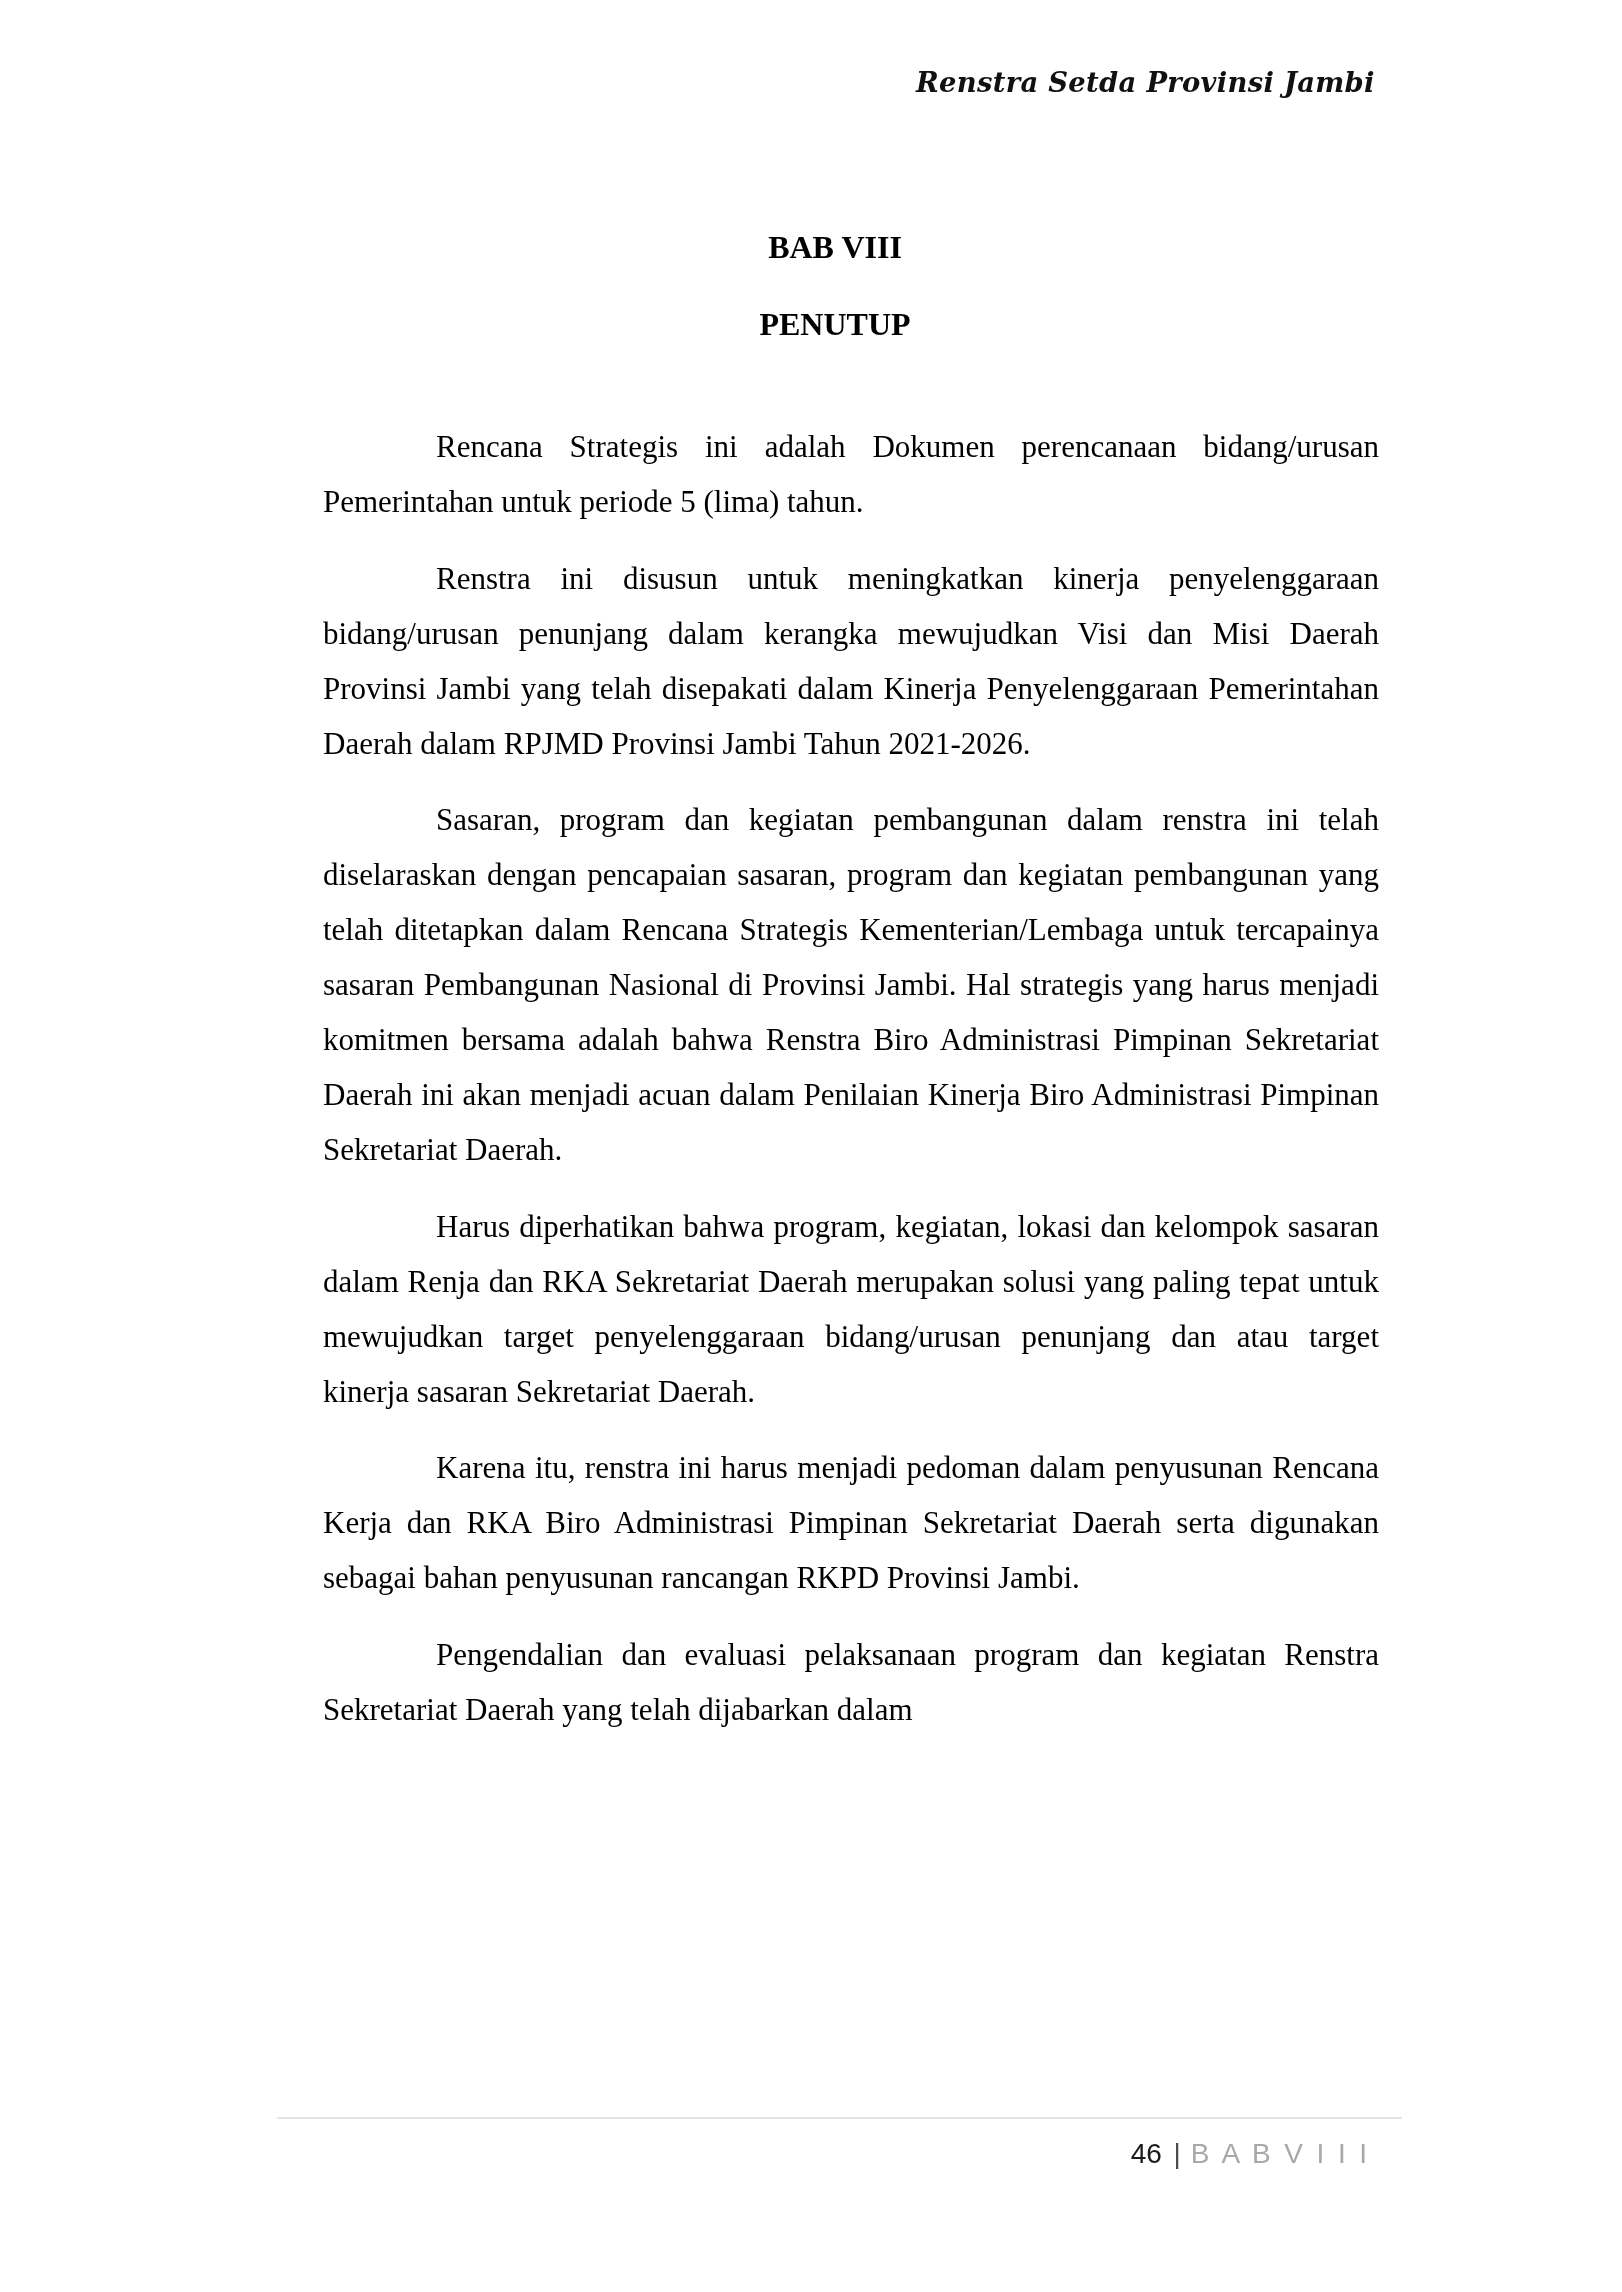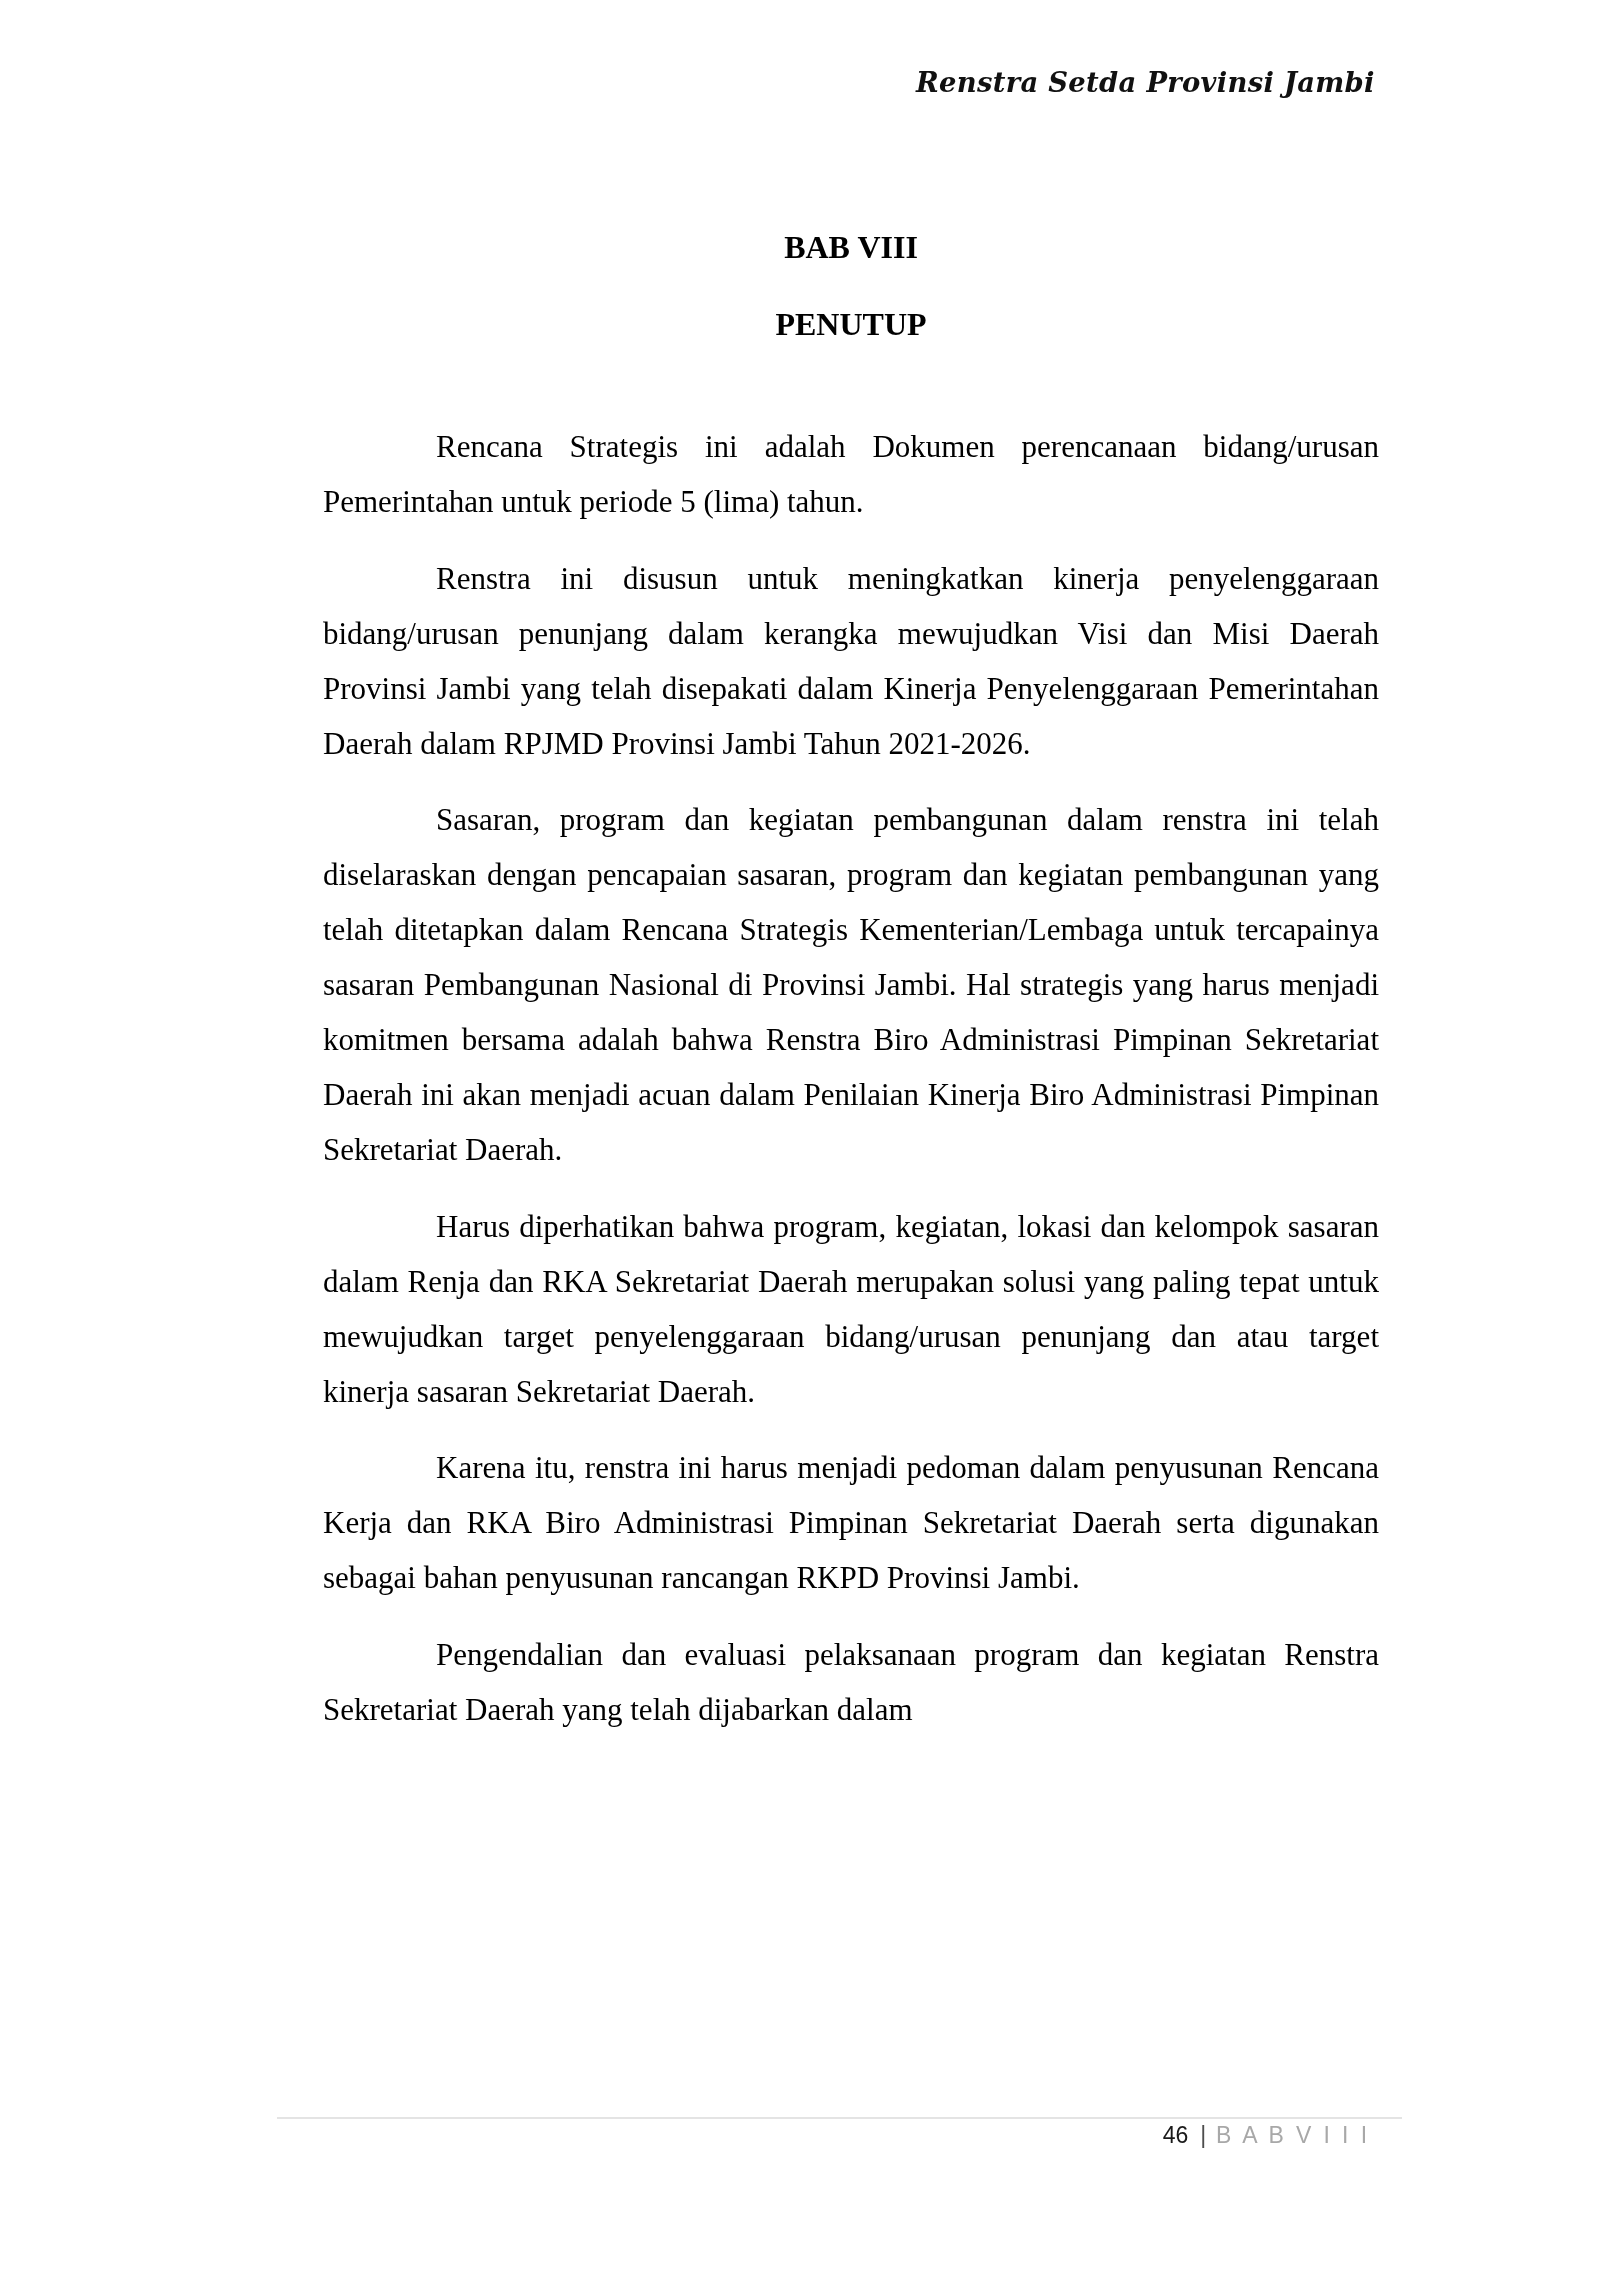--- a/index.html
+++ b/index.html
@@ -26,21 +26,21 @@
     font-weight: bold;
     font-style: italic;
     font-size: 27.4px;
     line-height: 38px;
     letter-spacing: 0.3px;
     color: #111111;
   }
   
   .chapter-title {
     position: absolute;
-    left: 323px;
+    left: 307px;
     top: 228px;
     width: 1056px;
     text-align: center;
     font-weight: bold;
     font-size: 32px;
     line-height: 39px;
   }
   .chapter-title .chapter-name {
     margin-top: 38px;
   }
@@ -60,25 +60,25 @@
     text-indent: 113px;
   }
   
   .page-footer {
     position: absolute;
     left: 277px;
     top: 2117px;
     width: 1127px;
     box-sizing: border-box;
     border-top: 2.9px solid #e4e4e4;
-    padding-top: 3px;
+    padding-top: 19px;
     padding-right: 34px;
     text-align: right;
     font-family: "Liberation Sans", sans-serif;
-    font-size: 23px;
+    font-size: 28px;
     color: #1a1a1a;
     white-space: nowrap;
   }
   .page-footer .sep {
     color: #4d4d4d;
     margin: 0 9.8px 0 11.8px;
     font-weight: 300;
   }
   .page-footer .section {
     color: #a8a8a8;

